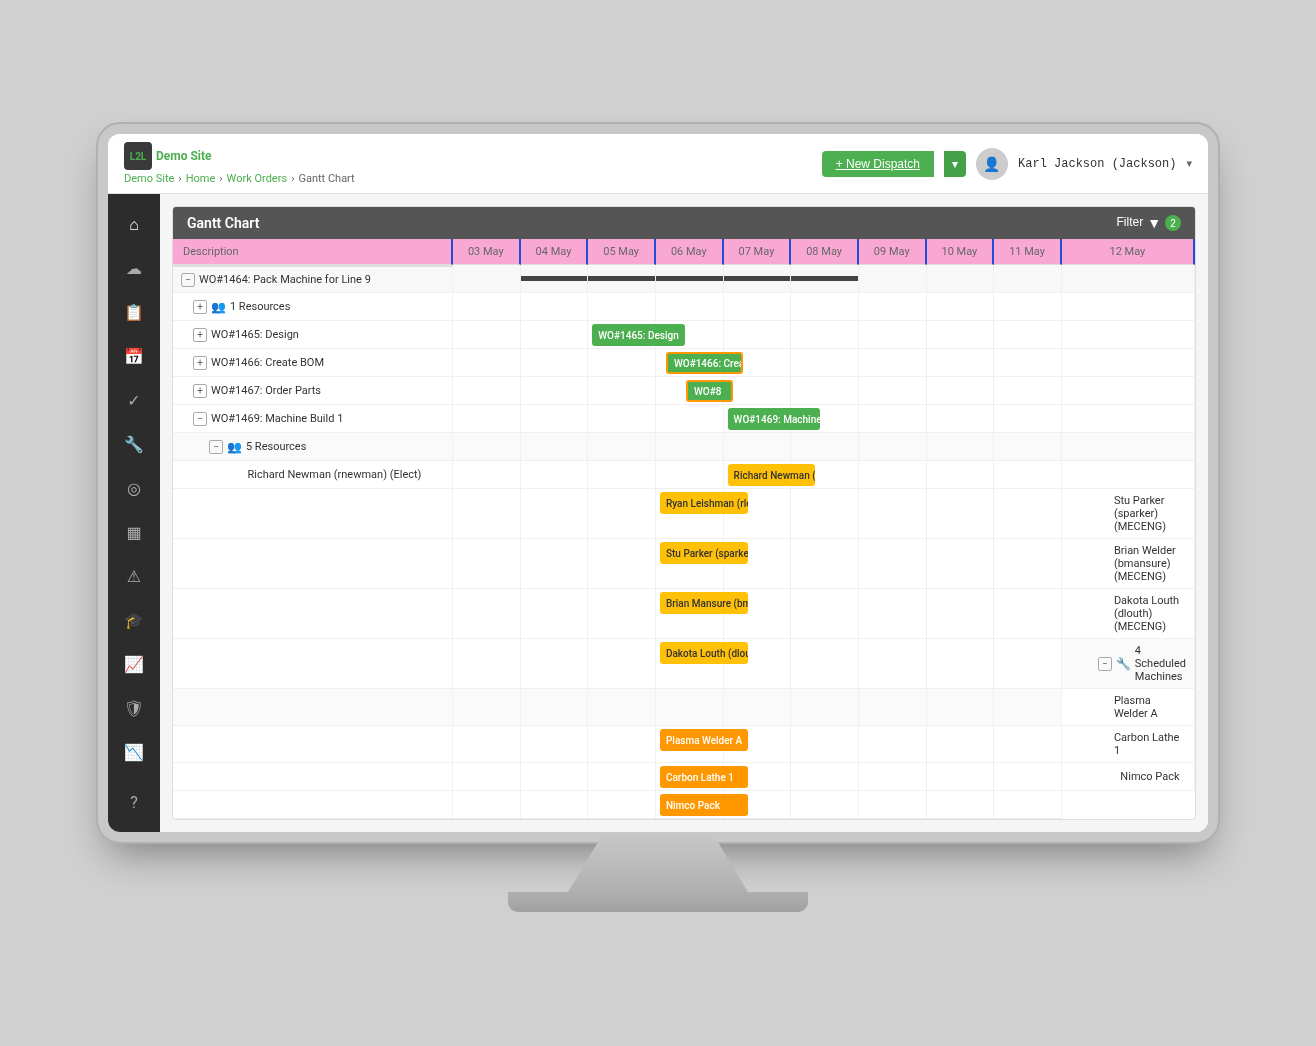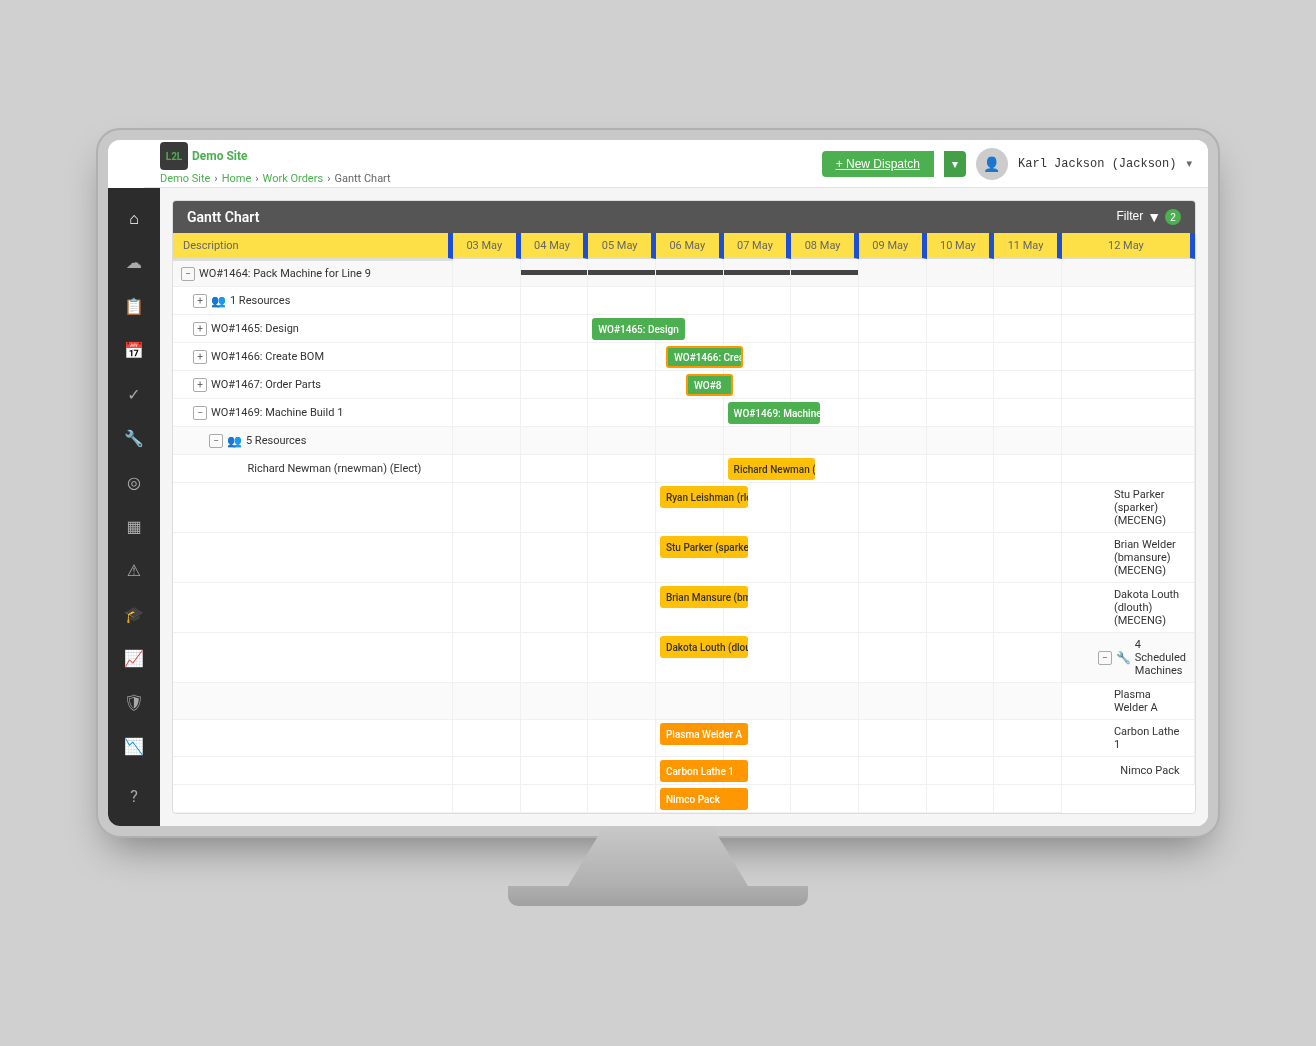--- a/index.html
+++ b/index.html
@@ -47,22 +47,21 @@
     }
 
     
     .navbar {
       background: #fff;
       border-bottom: 1px solid #e0e0e0;
       padding: 8px 16px;
       display: flex;
       align-items: center;
       justify-content: space-between;
-      height: 48px;
-      margin-left: 36px;
+      height: 60px;
     }
     .navbar-left {
       display: flex;
       flex-direction: column;
     }
     .logo {
       display: flex;
       align-items: center;
       gap: 4px;
     }
@@ -217,22 +216,22 @@
       display: grid;
       grid-template-columns: 280px repeat(10, 1fr);
       font-size: 11px;
     }
     .gantt-col-header {
       padding: 6px 4px;
       text-align: center;
       color: #666;
       font-size: 11px;
       border-bottom: 1px solid #ddd;
-      border-right: 5px solid #1d4ed8;
-      background: #fde047;
+      border-right: 2px solid #1d4ed8;
+      background: #f9a8d4;
     }
     .gantt-col-header.desc {
       text-align: left;
       padding-left: 10px;
     }
     .gantt-cell {
       padding: 5px 8px;
       border-bottom: 1px solid #f0f0f0;
       border-right: 1px solid #f0f0f0;
       min-height: 28px;

